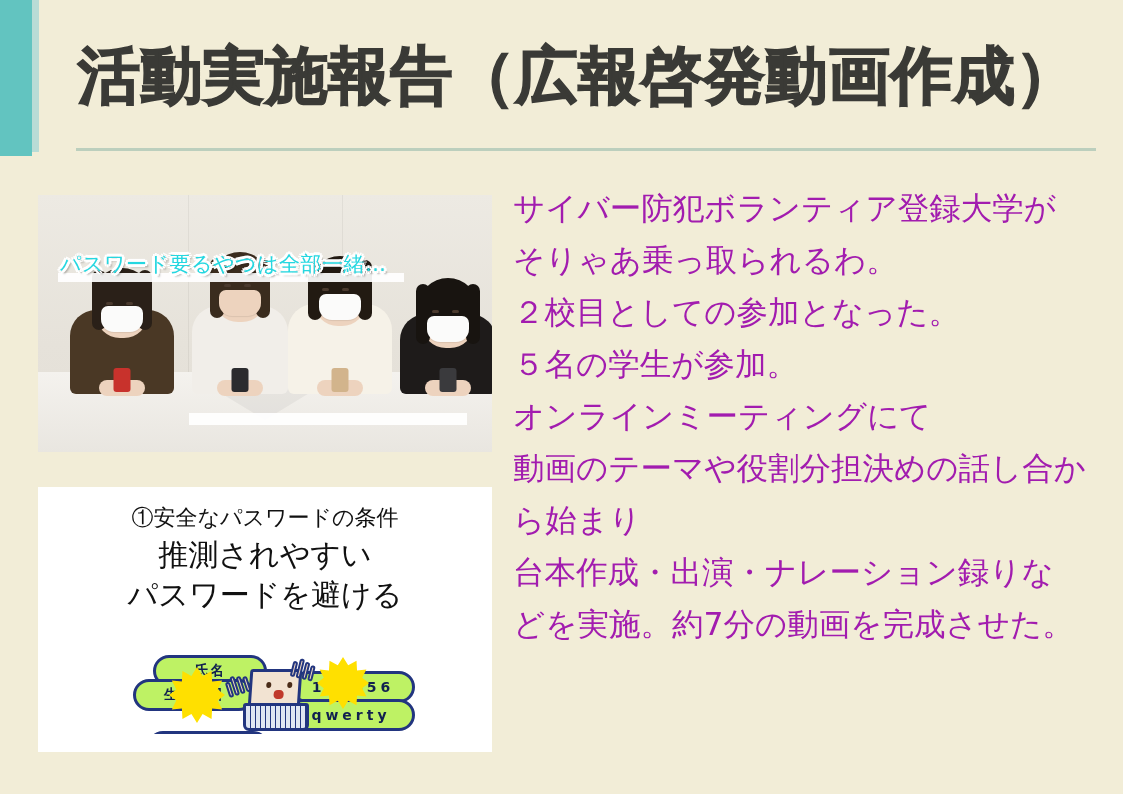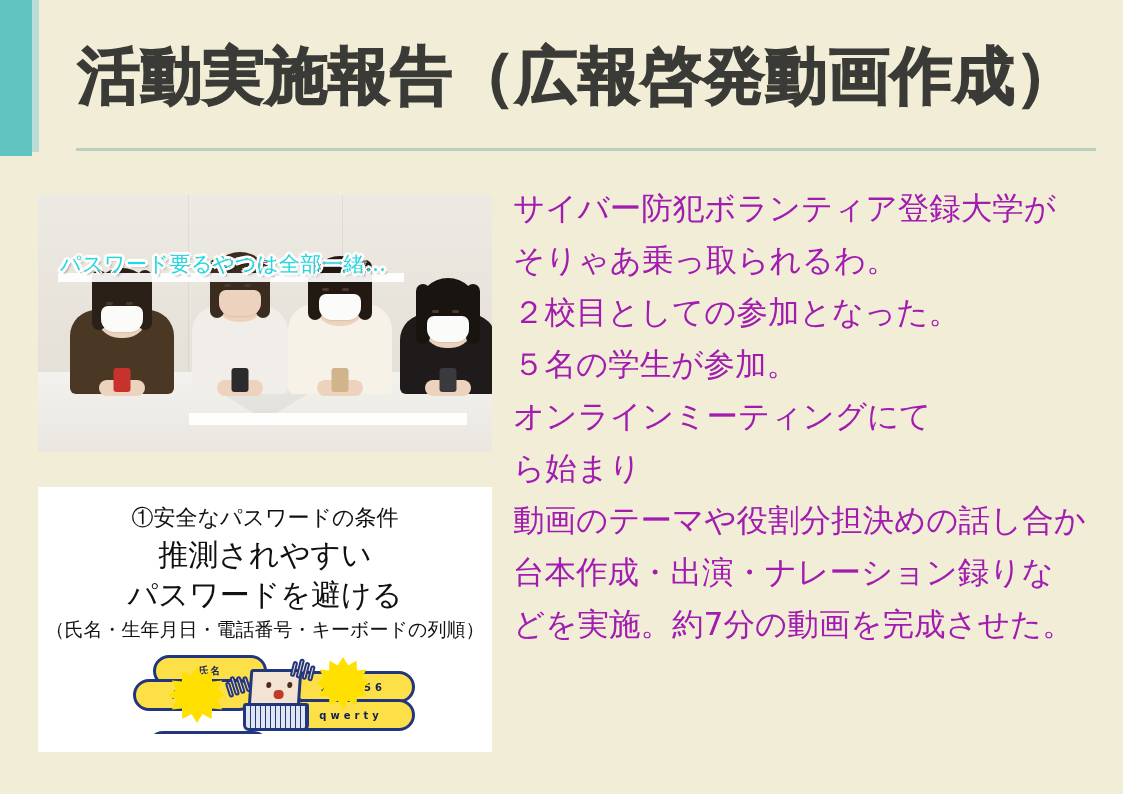--- a/index.html
+++ b/index.html
@@ -103,23 +103,23 @@
   .pw-l2{position:absolute;left:0;top:48px;width:100%;text-align:center;
     font-size:30px;color:#111;font-family:"DejaVu Serif","Liberation Serif",serif;}
   .pw-l3{position:absolute;left:0;top:88px;width:100%;text-align:center;
     font-size:30px;color:#111;font-family:"DejaVu Serif","Liberation Serif",serif;}
   .pw-l4{position:absolute;left:0;top:130px;width:100%;text-align:center;
     font-size:19px;color:#111;font-family:"DejaVu Serif","Liberation Serif",serif;}
 
   
   .illus{position:absolute;left:93px;top:168px;width:282px;height:90px;}
   .pill{
-    position:absolute;border:3px solid #22357F;border-radius:22px;background:#fde047;
+    position:absolute;border:3px solid #22357F;border-radius:22px;background:#bef264;
     display:flex;align-items:center;justify-content:center;
-    font-size:10px;font-weight:bold;color:#11204f;letter-spacing:1px;
+    font-size:14px;font-weight:bold;color:#11204f;letter-spacing:1px;
     font-family:"DejaVu Sans","Liberation Sans",sans-serif;
   }
   .pill-a{left:22px;top:0px;width:108px;height:26px;}
   .pill-b{left:2px;top:24px;width:116px;height:26px;}
   .pill-c{left:16px;top:48px;width:116px;height:26px;margin-top:28px;}
   .pill-d{left:160px;top:16px;width:118px;height:26px;letter-spacing:4px;}
   .pill-e{left:156px;top:44px;width:122px;height:26px;letter-spacing:4px;}
   .burst{
     position:absolute;background:#FFE000;z-index:9;
     clip-path:polygon(50% 0%,60% 16%,76% 7%,77% 26%,95% 24%,87% 40%,100% 50%,87% 60%,95% 76%,77% 74%,76% 93%,60% 84%,50% 100%,40% 84%,24% 93%,23% 74%,5% 76%,13% 60%,0% 50%,13% 40%,5% 24%,23% 26%,24% 7%,40% 16%);
@@ -152,22 +152,22 @@
   <div class="accent-bar-soft"></div>
   <div class="title">活動実施報告（広報啓発動画作成）</div>
   <div class="title-rule"></div>
 
   <div class="body-text">
     <span class="ln">サイバー防犯ボランティア登録大学が</span>
     <span class="ln">そりゃあ乗っ取られるわ。</span>
     <span class="ln">２校目としての参加となった。</span>
     <span class="ln">５名の学生が参加。</span>
     <span class="ln">オンラインミーティングにて</span>
+    <span class="ln">動画のテーマや役割分担決めの話し合か</span>
     <span class="ln">ら始まり</span>
-    <span class="ln">動画のテーマや役割分担決めの話し合か</span>
     <span class="ln">台本作成・出演・ナレーション録りな</span>
     <span class="ln">どを実施。約7分の動画を完成させた。</span>
   </div>
 
   <div class="photo">
     <div class="ph-wall"></div>
     <div class="ph-table"></div>
 
     <div class="person" style="left:30px;width:108px;height:140px;">
       <div class="p-body" style="width:104px;height:84px;background:#4A3825;"></div>
@@ -223,21 +223,20 @@
 
     <div class="cap-band cap-top-band"></div>
     <div class="cap cap-top">パスワード要るやつは全部一緒…</div>
     <div class="cap-band cap-bottom-band"></div>
   </div>
 
   <div class="pw-slide">
     <div class="pw-l1">①安全なパスワードの条件</div>
     <div class="pw-l2">推測されやすい</div>
     <div class="pw-l3">パスワードを避ける</div>
-    <div class="pw-l4">（氏名・生年月日・電話番号・キーボードの列順）</div>
 
     <div class="illus">
       <div class="pill pill-a">氏名</div>
       <div class="pill pill-b">生年月日</div>
       <div class="pill pill-c">電話番号</div>
       <div class="pill pill-d">123456</div>
       <div class="pill pill-e">qwerty</div>
 
       <div class="laptop">
         <div class="lap-screen">

